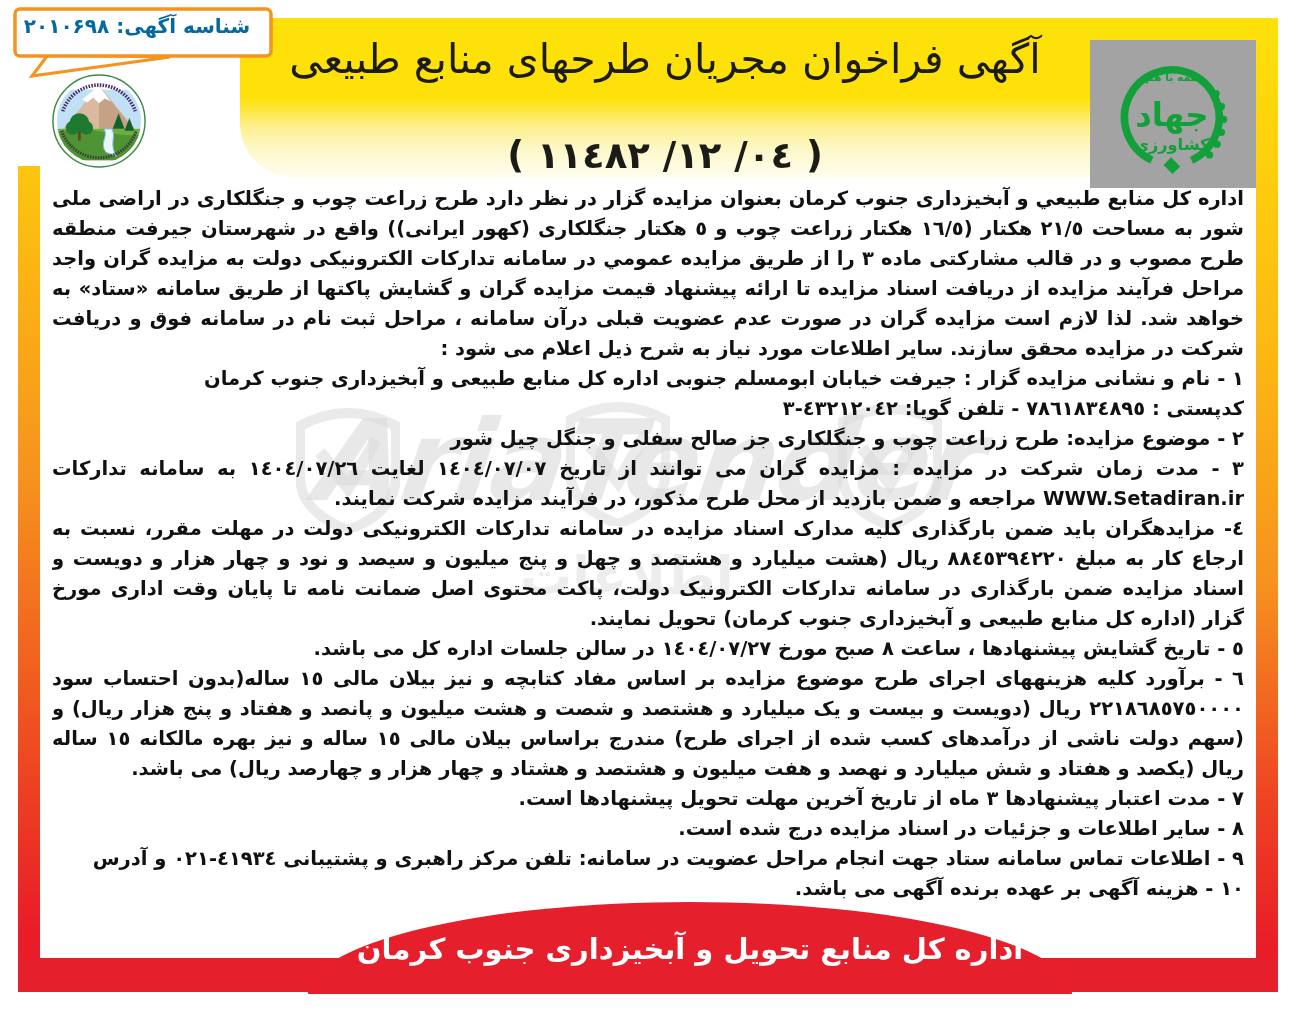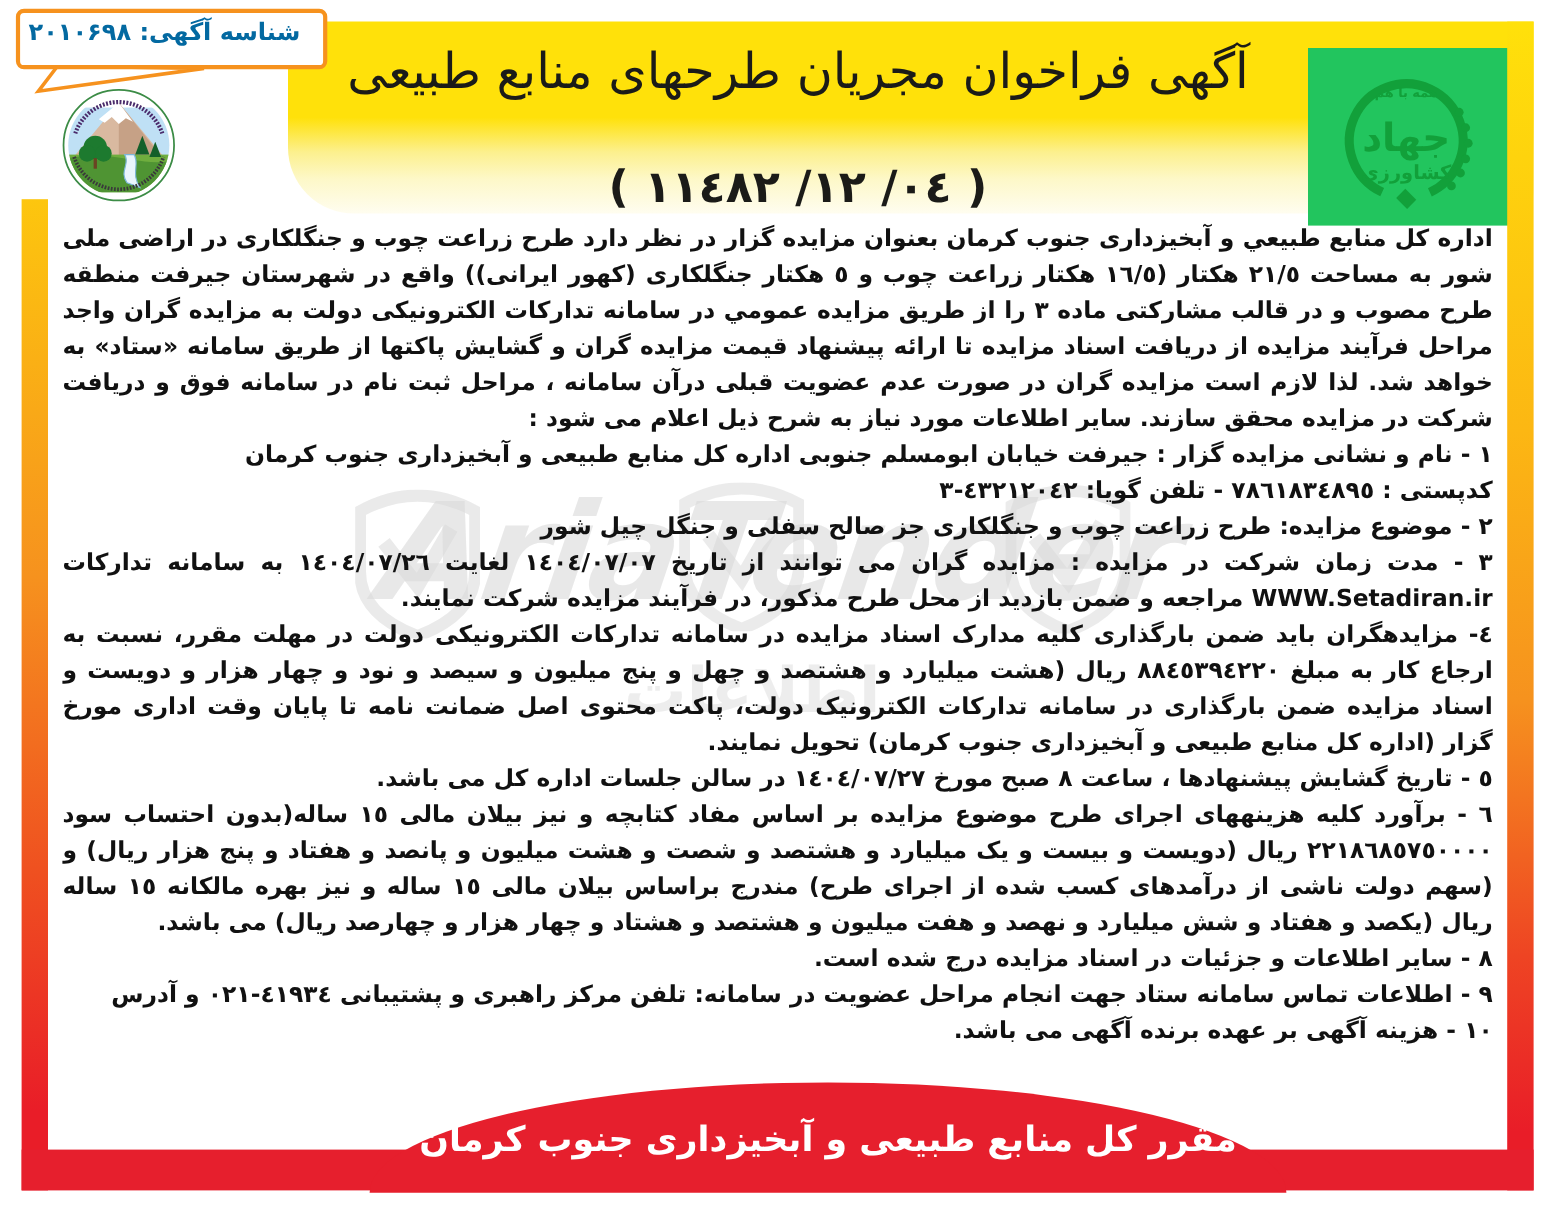--- a/index.html
+++ b/index.html
@@ -6,21 +6,21 @@
   #page{position:relative;width:1296px;height:1009px;background:#fff;overflow:hidden;
         font-family:"DejaVu Sans",sans-serif;}
 
   
   .banner{position:absolute;left:240px;top:18px;width:1038px;height:160px;z-index:3;
           background:linear-gradient(180deg,#ffe10a 0%,#ffe10a 50%,#fcf08e 68%,#fdf8c8 82%,#fffdf0 100%);
           border-radius:0 0 18px 55px;}
   .titles{position:absolute;left:250px;top:30px;width:830px;z-index:4;text-align:center;color:#1b1b18;}
   .title-1{font-size:41px;font-weight:normal;line-height:58px;}
   .title-2{font-size:37px;font-weight:bold;line-height:56px;margin-top:40px;}
-  .logo-box{position:absolute;left:1090px;top:40px;width:168px;height:148px;background:#22c55e;z-index:4;
+  .logo-box{position:absolute;left:1090px;top:40px;width:168px;height:148px;background:#a3a3a3;z-index:4;
             display:flex;align-items:center;justify-content:center;}
 
   
   .bar-right{position:absolute;left:1256px;top:18px;width:22px;height:974px;z-index:5;
              background:linear-gradient(180deg,#ffe10a 0%,#fcb713 35%,#f6921e 58%,#ee4423 80%,#e91d28 95%);}
   .bar-left{position:absolute;left:18px;top:166px;width:22px;height:826px;z-index:5;
             background:linear-gradient(180deg,#fdc60e 0%,#f6921e 38%,#ef5020 68%,#e91d28 92%);}
   .bottom-bar{position:absolute;left:18px;top:958px;width:1260px;height:34px;background:#e61f2d;z-index:5;}
   .dome{position:absolute;left:308px;top:902px;width:764px;height:92px;background:#e61f2d;z-index:6;
         border-radius:50% 50% 0 0 / 100% 100% 0 0;}
@@ -141,23 +141,24 @@
     <div class="ln ln-end">WWW.Setadiran.ir مراجعه و ضمن بازدید از محل طرح مذکور، در فرآیند مزایده شرکت نمایند.</div>
     <div class="ln">٤- مزایدهگران باید ضمن بارگذاری کلیه مدارک اسناد مزایده در سامانه تدارکات الکترونیکی دولت در مهلت مقرر، نسبت به ارسال اصل تضمین شرکت در فرآیند</div>
     <div class="ln">ارجاع کار به مبلغ ٨٨٤٥٣٩٤٢٢٠ ریال (هشت میلیارد و هشتصد و چهل و پنج میلیون و سیصد و نود و چهار هزار و دویست و بیست ریال) برابر بند ٦-١-</div>
     <div class="ln">اسناد مزایده ضمن بارگذاری در سامانه تدارکات الکترونیک دولت، پاکت محتوی اصل ضمانت نامه تا پایان وقت اداری مورخ ١٤٠٤/٠٧/٢٦ به دبیرخانه مزایده</div>
     <div class="ln ln-end">گزار (اداره کل منابع طبیعی و آبخیزداری جنوب کرمان) تحویل نمایند.</div>
     <div class="ln ln-end">٥ - تاریخ گشایش پیشنهادها ، ساعت ٨ صبح مورخ ١٤٠٤/٠٧/٢٧ در سالن جلسات اداره کل می باشد.</div>
     <div class="ln">٦ - برآورد کلیه هزینههای اجرای طرح موضوع مزایده بر اساس مفاد کتابچه و نیز بیلان مالی ١٥ ساله(بدون احتساب سود مجری و بهره مالکانه) به مبلغ</div>
     <div class="ln">٢٢١٨٦٨٥٧٥٠٠٠٠ ریال (دویست و بیست و یک میلیارد و هشتصد و شصت و هشت میلیون و پانصد و هفتاد و پنج هزار ریال) و بهره مالکانه پیشنهادی دولت</div>
     <div class="ln">(سهم دولت ناشی از درآمدهای کسب شده از اجرای طرح) مندرج براساس بیلان مالی ١٥ ساله و نیز بهره مالکانه ١٥ ساله طرح به مبلغ ١٧٦٩٠٧٨٨٤٤٠٠</div>
     <div class="ln ln-end">ریال (یکصد و هفتاد و شش میلیارد و نهصد و هفت میلیون و هشتصد و هشتاد و چهار هزار و چهارصد ریال) می باشد.</div>
+    <div class="ln ln-end">٧ - مدت اعتبار پیشنهادها ٣ ماه از تاریخ آخرین مهلت تحویل پیشنهادها است.</div>
     <div class="ln ln-end">٨ - سایر اطلاعات و جزئیات در اسناد مزایده درج شده است.</div>
     <div class="ln ln-end">٩ - اطلاعات تماس سامانه ستاد جهت انجام مراحل عضویت در سامانه: تلفن مرکز راهبری و پشتیبانی ٤١٩٣٤-٠٢١ و آدرس الکترونیک www.setadiran.ir می باشد.</div>
     <div class="ln ln-end">١٠ - هزینه آگهی بر عهده برنده آگهی می باشد.</div>
   </div>
 
   <div class="bottom-bar"></div>
   <div class="dome">
-    <div class="dome-text">مقرر کل منابع طبیعی و آبخیزداری جنوب کرمان</div>
+    <div class="dome-text">اداره کل منابع تحویل و آبخیزداری جنوب کرمان</div>
   </div>
 
 </div>
 
 </body></html>

